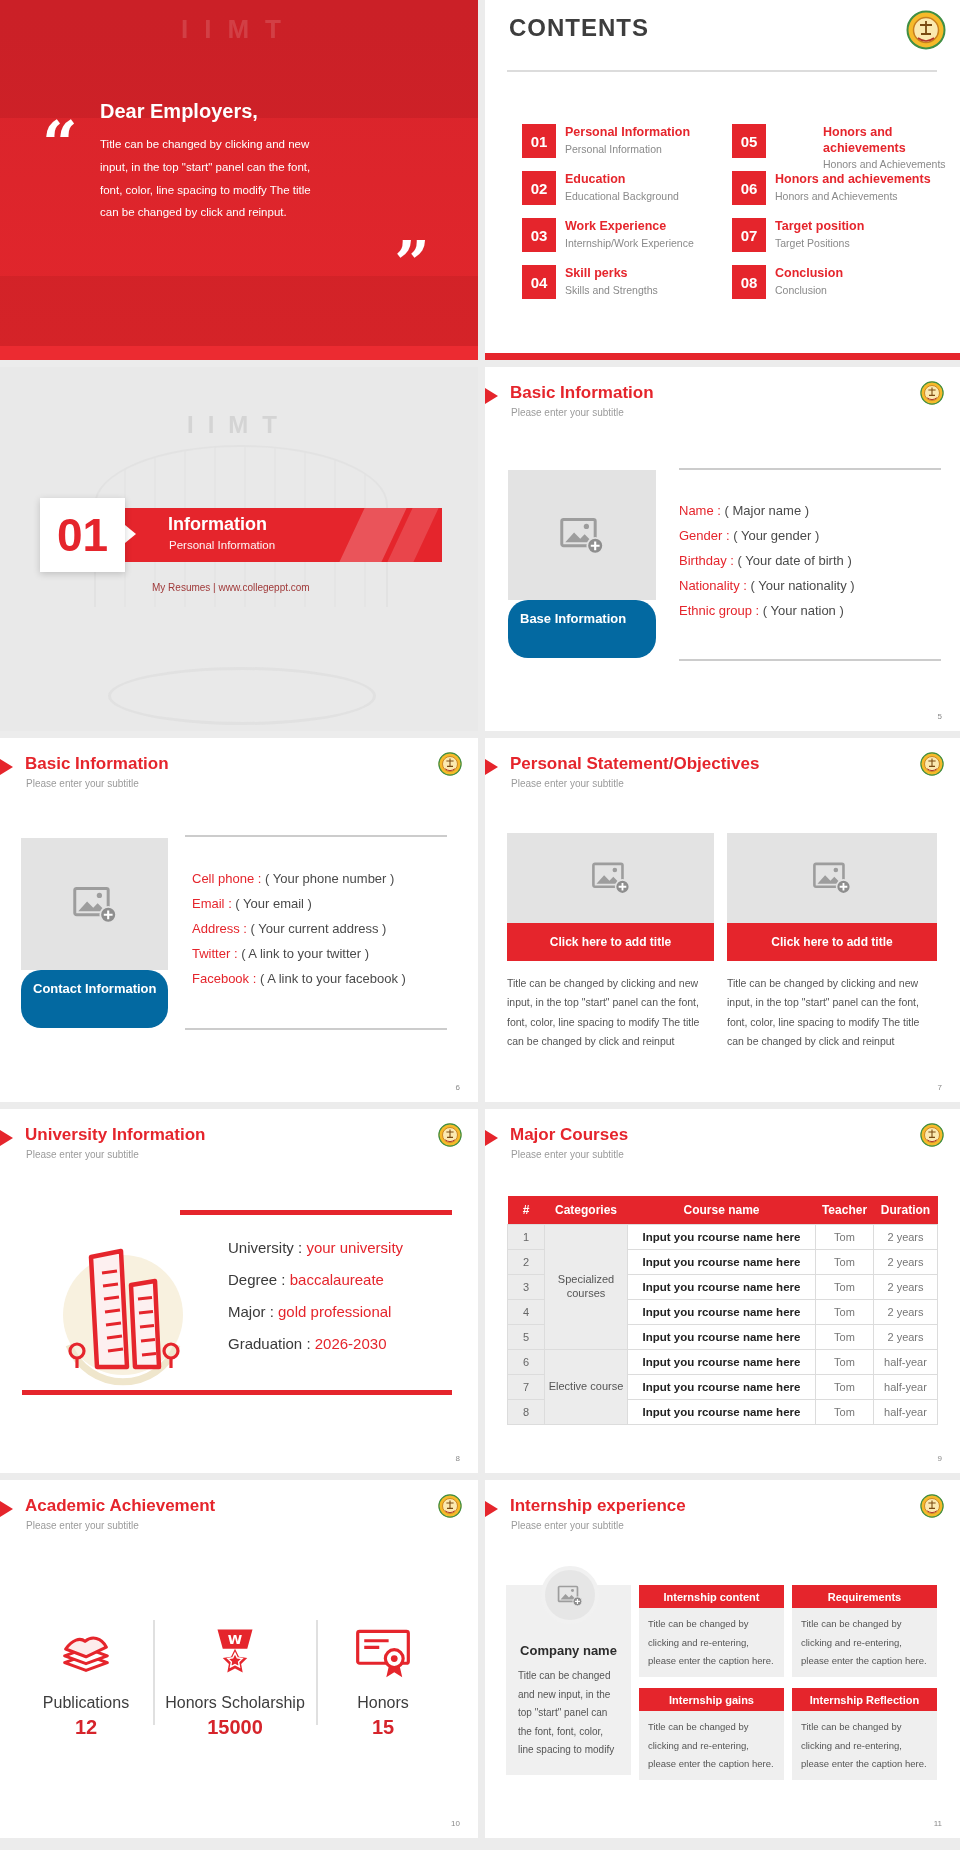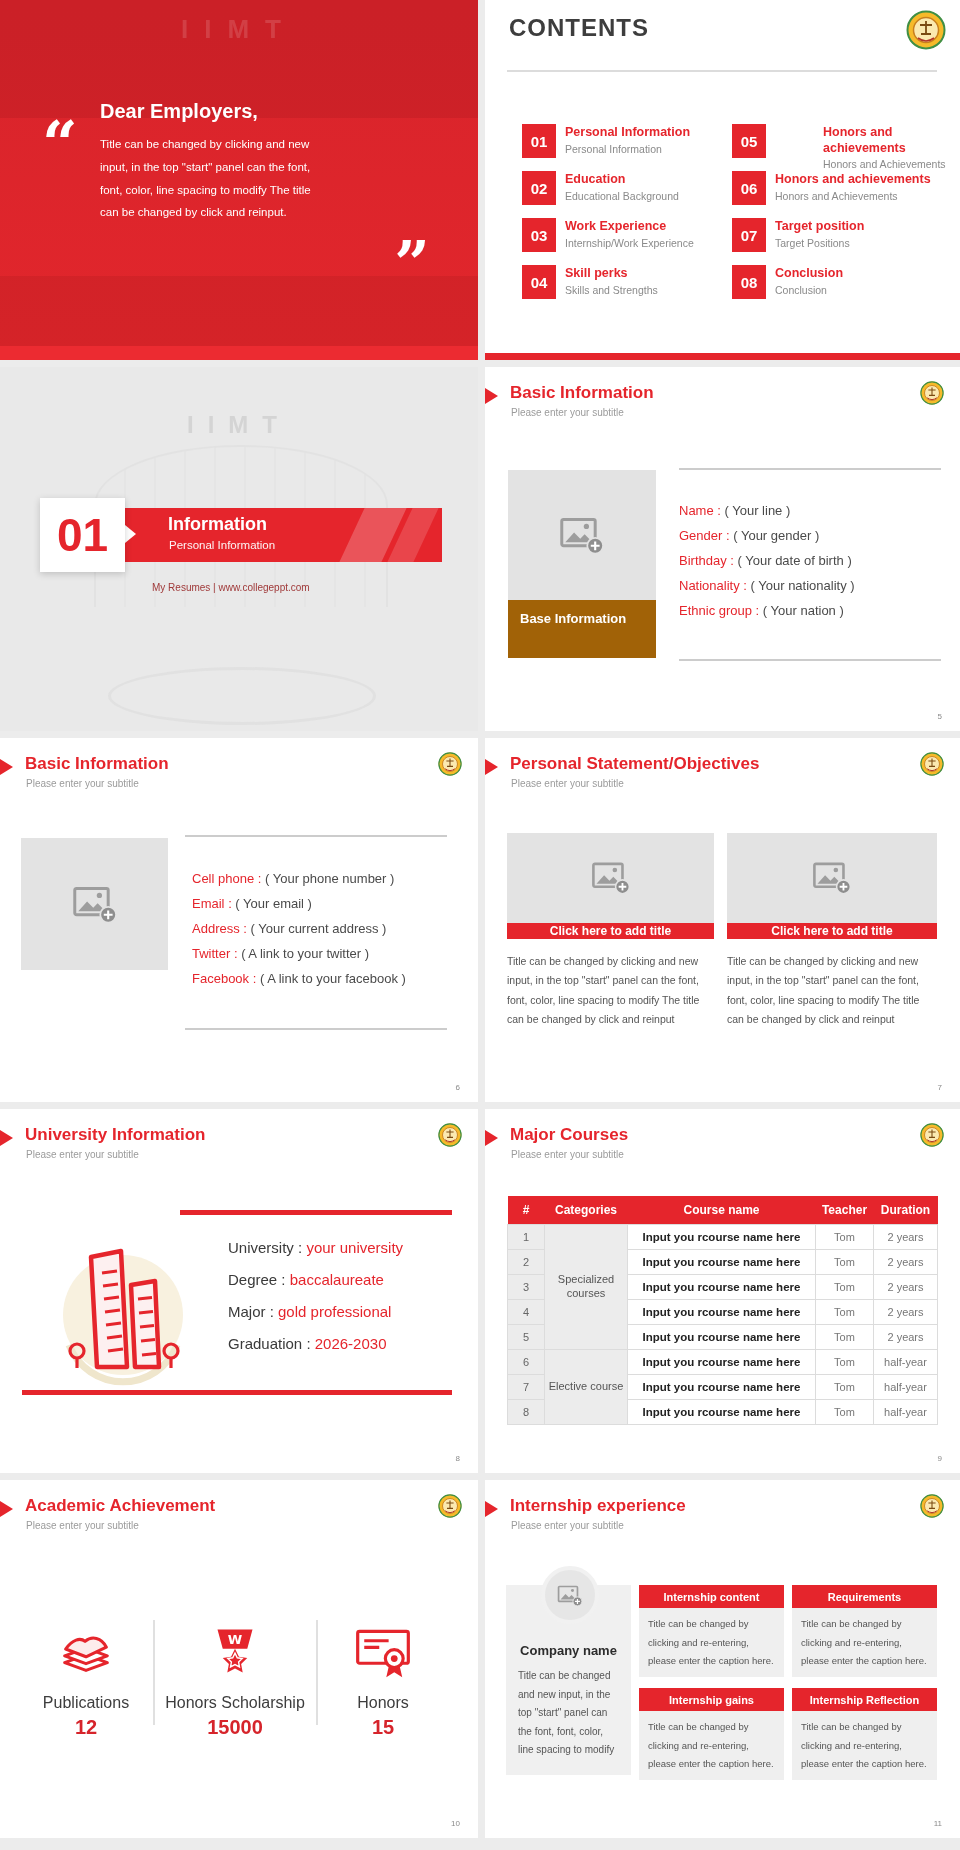--- a/index.html
+++ b/index.html
@@ -60,38 +60,38 @@
   .d-deco1{left:300px;width:42px;}
   .d-deco2{left:348px;width:26px;background:rgba(255,255,255,.15);}
   .d-notch{position:absolute;left:73px;top:17px;width:0;height:0;border-left:11px solid #fff;
         border-top:9px solid transparent;border-bottom:9px solid transparent;}
   .d-ban-title{position:absolute;left:116px;top:6px;color:#fff;font-size:18px;font-weight:bold;}
   .d-ban-sub{position:absolute;left:117px;top:31px;color:rgba(255,255,255,.95);font-size:11.5px;}
   .d-footer{position:absolute;left:152px;top:215px;font-size:10px;color:#a03a3a;z-index:2;}
 
   
   .placeholder{background:#e3e3e3;display:flex;align-items:center;justify-content:center;}
-  .red-label{position:absolute;background:#a16207;color:#fff;font-weight:bold;font-size:13px;
-        line-height:1.35;padding:10px 0 0 12px;box-sizing:border-box;}
+  .red-label{position:absolute;background:#0369a1;color:#fff;font-weight:bold;font-size:13px;
+        line-height:1.35;padding:10px 0 0 12px;box-sizing:border-box;border-radius:20px;}
 
   
   .f-line{font-size:13px;margin-bottom:10px;white-space:nowrap;}
   .f-label-red{color:#e5252c;}
   .f-colon{color:#e5252c;}
   .f-value-dark{color:#4a4a4a;}
   .sep-line{position:absolute;height:2px;background:#cccccc;}
 
   .s4{left:485px;top:367px;width:475px;height:364px;}
   .s5{left:0;top:738px;width:478px;height:364px;}
 
   
   .s6{left:485px;top:738px;width:475px;height:364px;}
   .p-card{position:absolute;top:95px;}
   .p-ph{height:90px;}
-  .p-banner{height:16px;background:#e5252c;color:#fff;font-size:12px;font-weight:bold;
+  .p-banner{height:38px;background:#e5252c;color:#fff;font-size:12px;font-weight:bold;
         display:flex;align-items:center;justify-content:center;}
   .p-body{margin-top:13px;font-size:10.5px;color:#555;line-height:1.85;}
 
   
   .s7{left:0;top:1109px;width:478px;height:364px;}
   .u-line-top{position:absolute;left:180px;top:101px;width:272px;height:5px;background:#e5252c;}
   .u-line-bot{position:absolute;left:22px;top:281px;width:430px;height:5px;background:#e5252c;}
   .u-fields{position:absolute;left:228px;top:130px;}
   .u-fields .f-line{font-size:15px;margin-bottom:15px;}
   .u-label{color:#3a3a3a;}
@@ -252,21 +252,21 @@
         <svg viewBox="0 0 52 46" width="46" height="40.48">
           <rect x="3" y="5" width="38" height="30" rx="2" fill="none" stroke="#9d9d9d" stroke-width="3.4"></rect>
           <circle cx="31" cy="13" r="3" fill="#9d9d9d"></circle>
           <path d="M7 31 L17 20 L24 27 L29 22 L38 31 Z" fill="#9d9d9d"></path>
           <circle cx="41" cy="35" r="9" fill="#8e8e8e" stroke="#e3e3e3" stroke-width="2"></circle>
           <path d="M41 30 v10 M36 35 h10" stroke="#fff" stroke-width="2.4"></path>
         </svg>
       </div>
     <div class="red-label" style="left:23px;top:233px;width:148px;height:58px;">Base Information</div>
     <div class="abs" id="base-fields" style="left:194px;top:136px;">
-        <div class="f-line"><span class="f-label-red">Name</span><span class="f-colon"> : </span><span class="f-value-dark"> ( Your line )</span></div>
+        <div class="f-line"><span class="f-label-red">Name</span><span class="f-colon"> : </span><span class="f-value-dark"> ( Major name )</span></div>
         <div class="f-line"><span class="f-label-red">Gender</span><span class="f-colon"> : </span><span class="f-value-dark"> ( Your gender )</span></div>
         <div class="f-line"><span class="f-label-red">Birthday</span><span class="f-colon"> : </span><span class="f-value-dark"> ( Your date of birth )</span></div>
         <div class="f-line"><span class="f-label-red">Nationality</span><span class="f-colon"> : </span><span class="f-value-dark"> ( Your nationality )</span></div>
         <div class="f-line"><span class="f-label-red">Ethnic group</span><span class="f-colon"> : </span><span class="f-value-dark"> ( Your nation )</span></div>
       </div>
     <div class="sep-line" style="left:194px;top:292px;width:262px;"></div>
     <div class="page-num">5</div>
   </section>
 
   <section class="slide s5">
@@ -283,20 +283,21 @@
     <div class="sep-line" style="left:185px;top:97px;width:262px;"></div>
     <div class="placeholder abs ph-icon-slot" style="left:21px;top:100px;width:147px;height:132px;">
         <svg viewBox="0 0 52 46" width="46" height="40.48">
           <rect x="3" y="5" width="38" height="30" rx="2" fill="none" stroke="#9d9d9d" stroke-width="3.4"></rect>
           <circle cx="31" cy="13" r="3" fill="#9d9d9d"></circle>
           <path d="M7 31 L17 20 L24 27 L29 22 L38 31 Z" fill="#9d9d9d"></path>
           <circle cx="41" cy="35" r="9" fill="#8e8e8e" stroke="#e3e3e3" stroke-width="2"></circle>
           <path d="M41 30 v10 M36 35 h10" stroke="#fff" stroke-width="2.4"></path>
         </svg>
       </div>
+    <div class="red-label" style="left:21px;top:232px;width:147px;height:58px;">Contact Information</div>
     <div class="abs" id="contact-fields" style="left:192px;top:133px;">
         <div class="f-line"><span class="f-label-red">Cell phone</span><span class="f-colon"> : </span><span class="f-value-dark"> ( Your phone number )</span></div>
         <div class="f-line"><span class="f-label-red">Email</span><span class="f-colon"> : </span><span class="f-value-dark"> ( Your email )</span></div>
         <div class="f-line"><span class="f-label-red">Address</span><span class="f-colon"> : </span><span class="f-value-dark"> ( Your current address )</span></div>
         <div class="f-line"><span class="f-label-red">Twitter</span><span class="f-colon"> : </span><span class="f-value-dark"> ( A link to your twitter )</span></div>
         <div class="f-line"><span class="f-label-red">Facebook</span><span class="f-colon"> : </span><span class="f-value-dark"> (  A link to your facebook )</span></div>
       </div>
     <div class="sep-line" style="left:185px;top:290px;width:262px;"></div>
     <div class="page-num">6</div>
   </section>

